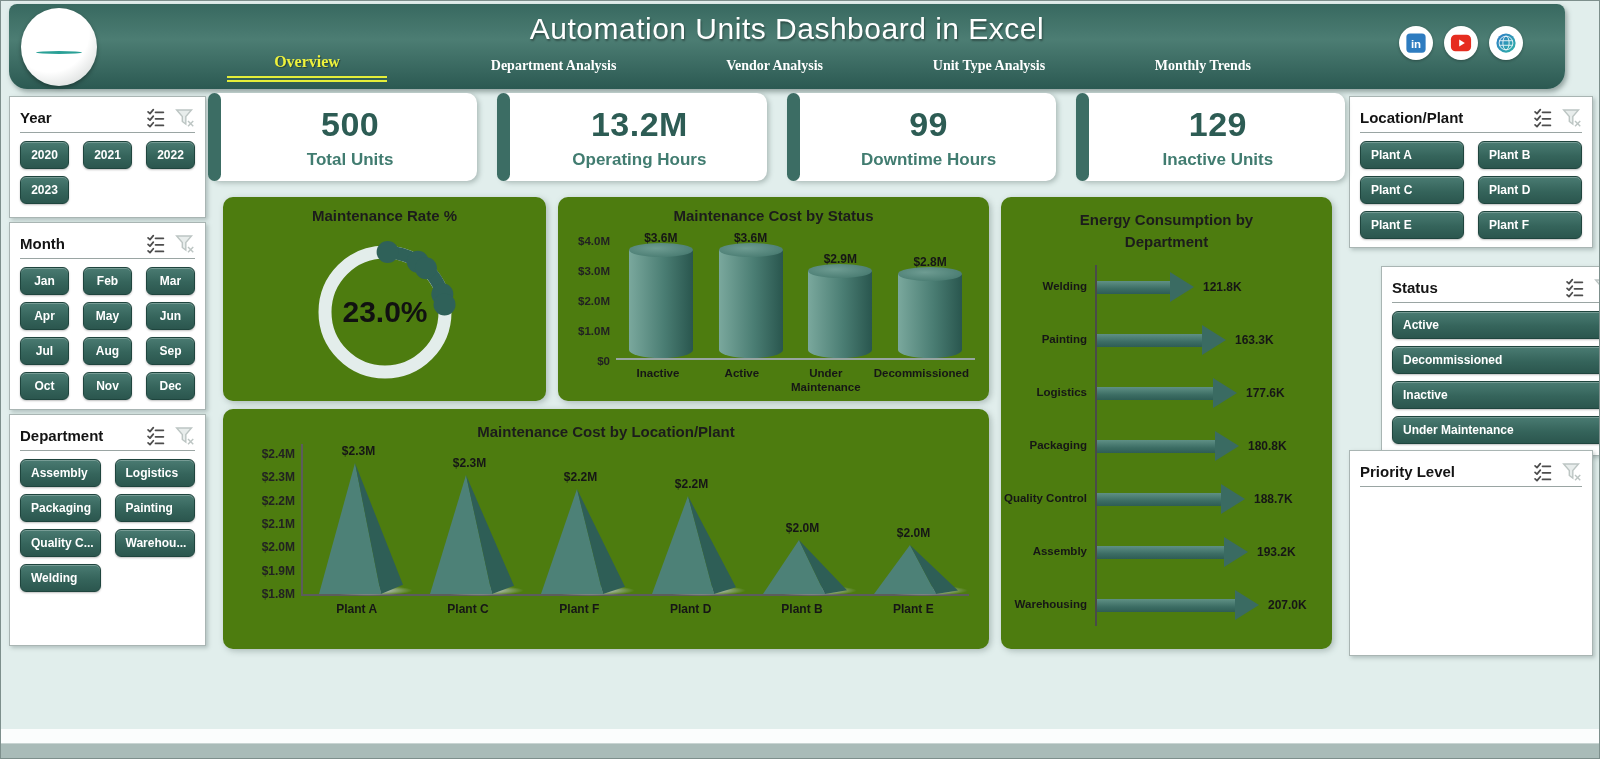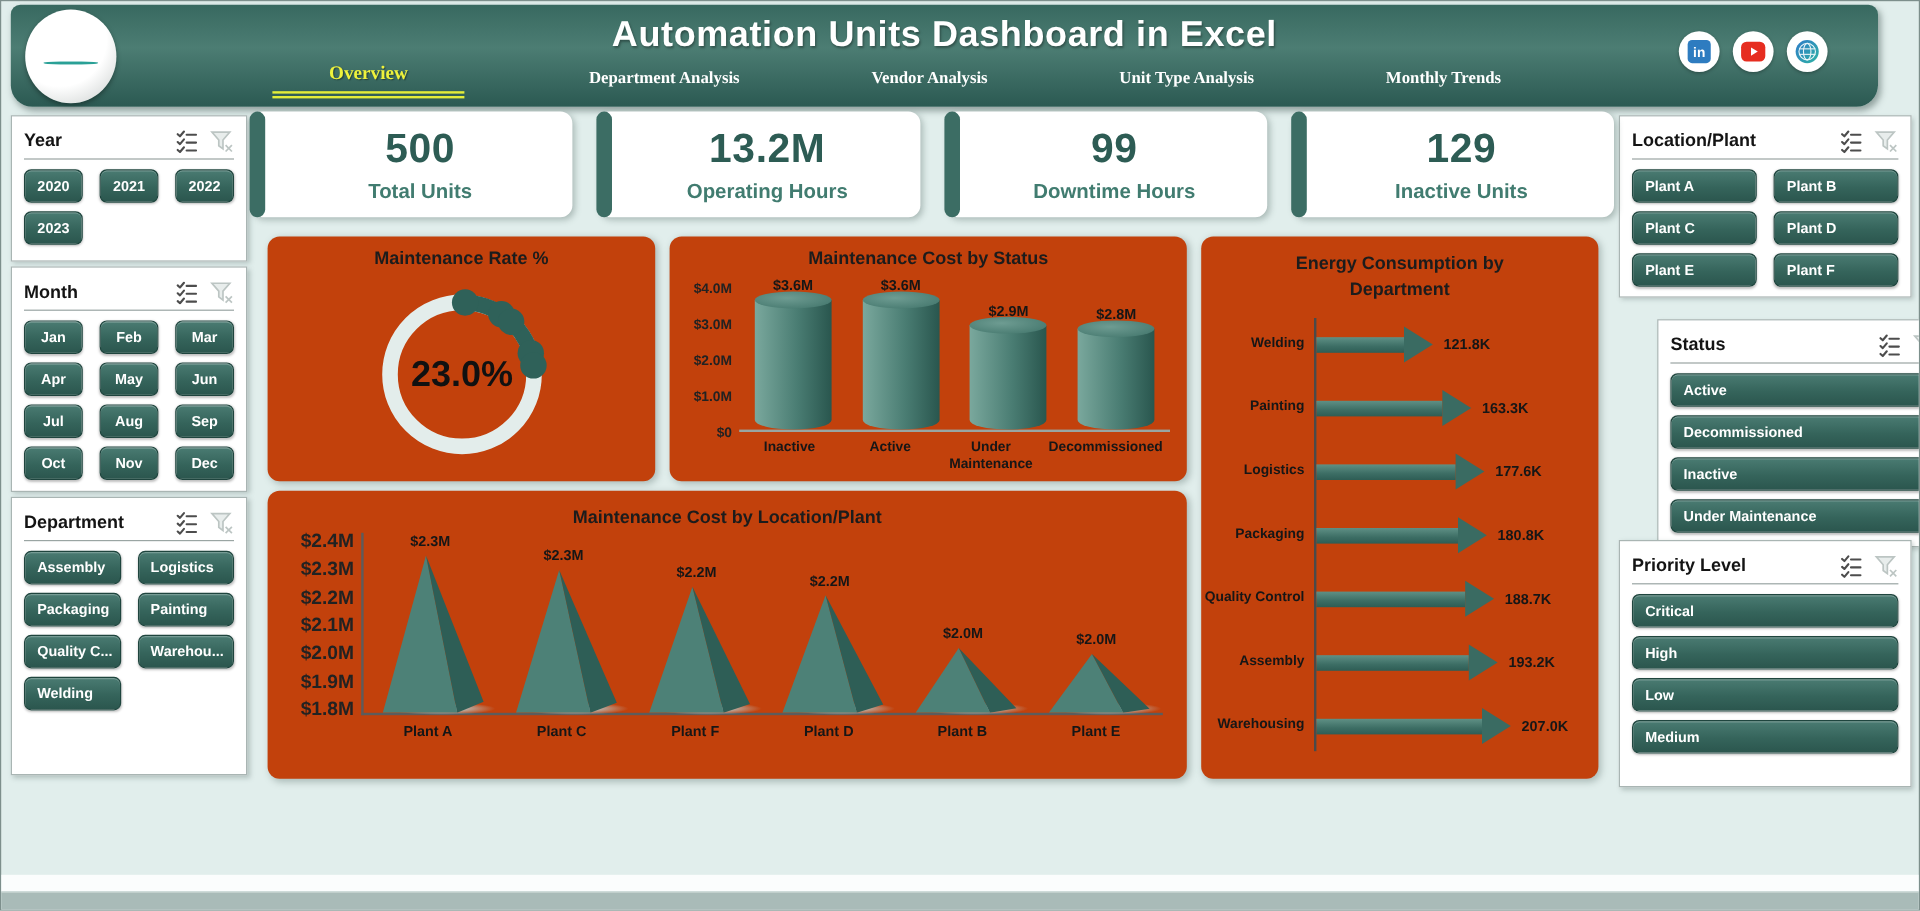--- a/index.html
+++ b/index.html
@@ -10,21 +10,21 @@
   #header { position:absolute; left:8px; top:3px; width:1556px; height:85px;
     background:linear-gradient(180deg,#386960 0%,#4c7d73 42%,#2b5952 100%);
     border-radius:8px 8px 18px 18px; box-shadow:2px 3px 5px rgba(70,90,86,.5); }
   #logo { position:absolute; left:12px; top:4px; width:76px; height:78px; border-radius:50%;
     background:radial-gradient(circle at 38% 32%, #ffffff 55%, #d9dcdb 85%, #bfc4c3 100%);
     display:flex; flex-direction:column; align-items:center; justify-content:center; box-shadow:0 2px 4px rgba(0,0,0,.35);gap:48px; }
   .logo-txt { font-size:19px; font-weight:bold; color:#1f7d77; letter-spacing:2px; text-shadow:1px 1px 0 #cdd6d4; }
   .logo-swoosh { width:46px; height:7px; border-bottom:3px solid #2aa096; border-radius:50%; margin-top:-2px; }
   .logo-sub { font-size:4.6px; font-weight:bold; color:#b07c28; letter-spacing:.6px; margin-top:4px; white-space:nowrap; }
   #title { position:absolute; left:0; right:0; top:8px; text-align:center; color:#ffffff;
-    font-size:30px; font-weight:bold; letter-spacing:.5px; text-shadow:1px 2px 2px rgba(0,0,0,.35); }
+    font-size:30px; font-weight:normal; letter-spacing:.5px; text-shadow:1px 2px 2px rgba(0,0,0,.35); }
   #social { position:absolute; right:42px; top:22px; display:flex; gap:11px; }
   .soc { width:34px; height:34px; border-radius:50%; background:#ffffff; display:flex; align-items:center; justify-content:center; box-shadow:0 1px 3px rgba(0,0,0,.3); cursor:pointer; }
   .soc svg { width:22px; height:22px; display:block; }
   #nav { position:absolute; left:218px; bottom:7px; width:1030px; display:flex; justify-content:space-between; align-items:flex-end;font-family:Liberation Serif, serif; }
   .tab { color:#ffffff; font-weight:bold; font-size:14px; padding:0 6px 8px 6px; cursor:pointer; white-space:nowrap; }
   .tab.active { color:#eef23c; font-size:16px; min-width:160px; text-align:center;
     border-bottom:6px double #e4ee39; padding-bottom:5px; text-shadow:1px 1px 1px rgba(0,0,0,.4); }
 
   
   .panel { position:absolute; background:#ffffff; border:1px solid #a9b5b3; box-shadow:2px 2px 4px rgba(90,110,105,.35); padding:8px 10px; }
@@ -43,21 +43,21 @@
 
   
   #kpi-row { position:absolute; left:208px; top:92px; width:1136px; height:88px; display:flex; gap:21px; }
   .kpi-card { position:relative; flex:1; background:#ffffff; border-radius:10px; box-shadow:2px 2px 5px rgba(90,110,105,.4); padding-left:14px;
     display:flex; flex-direction:column; align-items:center; justify-content:center; gap:6px; }
   .kpi-card::before { content:""; position:absolute; left:-1px; top:0; bottom:0; width:13px; background:#3c6d64; border-radius:8px; }
   .kpi-value { font-size:34px; font-weight:bold; color:#2d5c54; letter-spacing:.5px; }
   .kpi-label { font-size:17px; font-weight:bold; color:#417c70; }
 
   
-  .card { position:absolute; background:#c2410c; border-radius:10px; box-shadow:2px 2px 6px rgba(90,110,105,.4); }
+  .card { position:absolute; background:#4d7c0f; border-radius:10px; box-shadow:2px 2px 6px rgba(90,110,105,.4); }
   .chart-title { text-align:center; font-size:15px; font-weight:bold; color:#1c1c1c; padding-top:10px; }
 
   
   .gauge-wrap { display:flex; justify-content:center; margin-top:4px; }
   .gauge-text { font-size:30px; font-weight:bold; fill:#111111; }
 
   
   #cyl-chart { padding:2px 14px 0 10px; }
   .cyl-wrap { display:flex; margin-top:2px; }
   .cyl-yaxis { position:relative; width:48px; height:132px; }
@@ -77,21 +77,21 @@
   #en-rows::before { content:""; position:absolute; left:94px; top:4px; bottom:6px; width:2px; background:#4a4a4a; }
   .en-row { position:relative; display:flex; align-items:center; height:53px; padding-left:96px; }
   .en-label { position:absolute; left:0; width:86px; text-align:right; font-size:11.5px; font-weight:bold; color:#161616; line-height:1.2; }
   .en-arrow-body { height:13px; background:linear-gradient(180deg,#5f9085 0%,#3c6d64 60%,#2e5d55 100%); }
   .en-arrow-head { width:0; height:0; border-left:24px solid #3a6b62; border-top:15px solid transparent; border-bottom:15px solid transparent; }
   .en-value { margin-left:9px; font-size:12px; font-weight:bold; color:#161616; white-space:nowrap; }
 
   
   #py-area { padding:4px 20px 0 8px; }
   .py-plot { position:relative; margin-left:70px; height:152px; border-left:2px solid #5c5c5c; border-bottom:2px solid #5c5c5c; display:flex; align-items:flex-end; }
-  .py-ytick { position:absolute; left:-66px; width:58px; text-align:right; font-size:16px; font-weight:bold; color:#222; }
+  .py-ytick { position:absolute; left:-66px; width:58px; text-align:right; font-size:12px; font-weight:bold; color:#222; }
   .py-group { position:relative; flex:1; display:flex; flex-direction:column; align-items:center; justify-content:flex-end; }
   .py-shadow { position:absolute; bottom:-3px; left:50%; transform:translateX(-42%); width:112px; height:13px;
     background:radial-gradient(closest-side,#b4bebc 30%,rgba(180,190,188,0) 80%); }
   .py-svg { position:relative; display:block; }
   .py-cats { display:flex; margin-left:70px; padding-top:6px; }
   .py-cat { flex:1; text-align:center; font-size:12px; font-weight:bold; color:#161616; }
 
   
   #footer-white { position:absolute; left:0; right:0; bottom:15px; height:14px; background:#fbfdfd; }
   #footer-bar { position:absolute; left:0; right:0; bottom:0; height:15px; background:#a9bbb8; border-top:1px solid #c8d4d2; }
@@ -310,26 +310,20 @@
             <line x1="12" y1="21" x2="21" y2="21"></line>
           </svg>
           <svg class="cf-icon" viewBox="0 0 24 24">
             <path d="M3 3.5h17l-6.5 7.5v8.5l-4-3v-5.5z"></path>
             <line x1="16" y1="16" x2="22" y2="22"></line>
             <line x1="22" y1="16" x2="16" y2="22"></line>
           </svg>
         </span>
       </div>
       <div class="sl-rule"></div>
-      <div class="sl-body" style="grid-template-columns: repeat(1, 1fr);">
-        <button class="sl-btn">Critical</button>
-        <button class="sl-btn">High</button>
-        <button class="sl-btn">Low</button>
-        <button class="sl-btn">Medium</button>
-      </div>
     </div>
 
   <div id="kpi-row">
       <div class="kpi-card">
         <div class="kpi-value">500</div>
         <div class="kpi-label">Total Units</div>
       </div>
       <div class="kpi-card">
         <div class="kpi-value">13.2M</div>
         <div class="kpi-label">Operating Hours</div>

